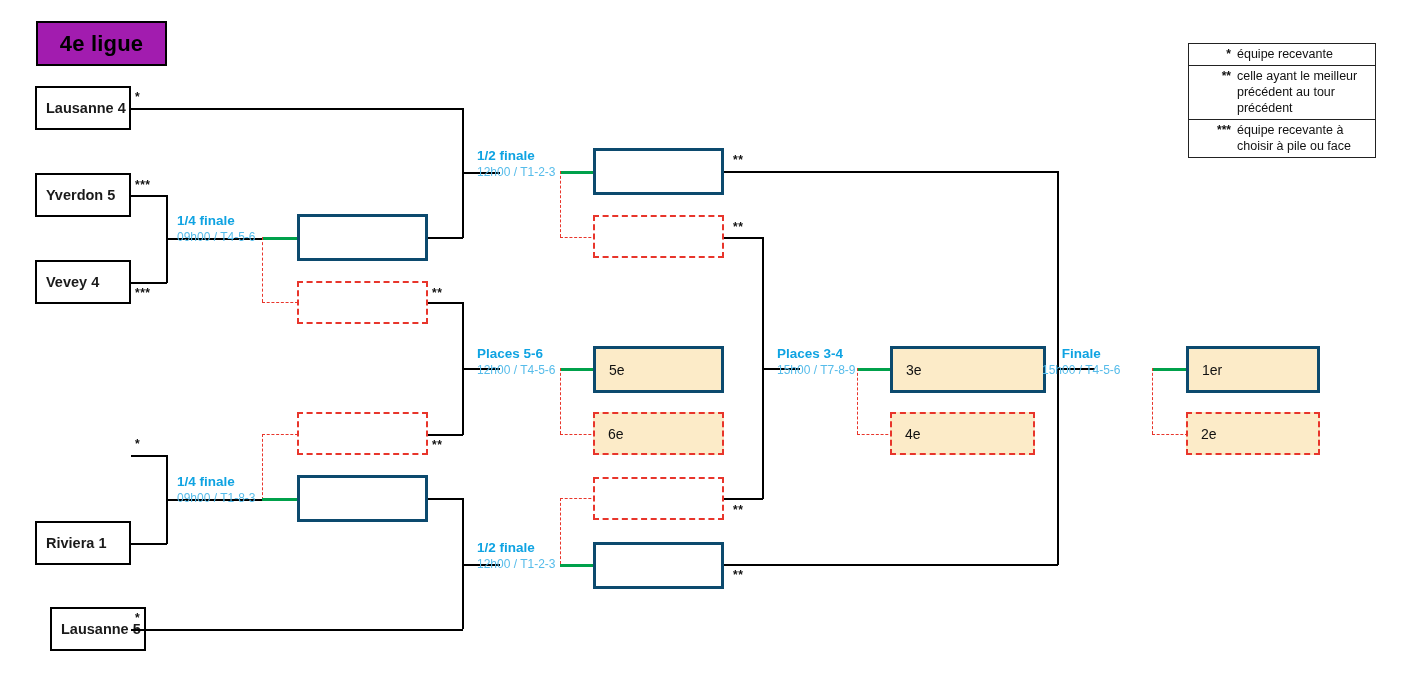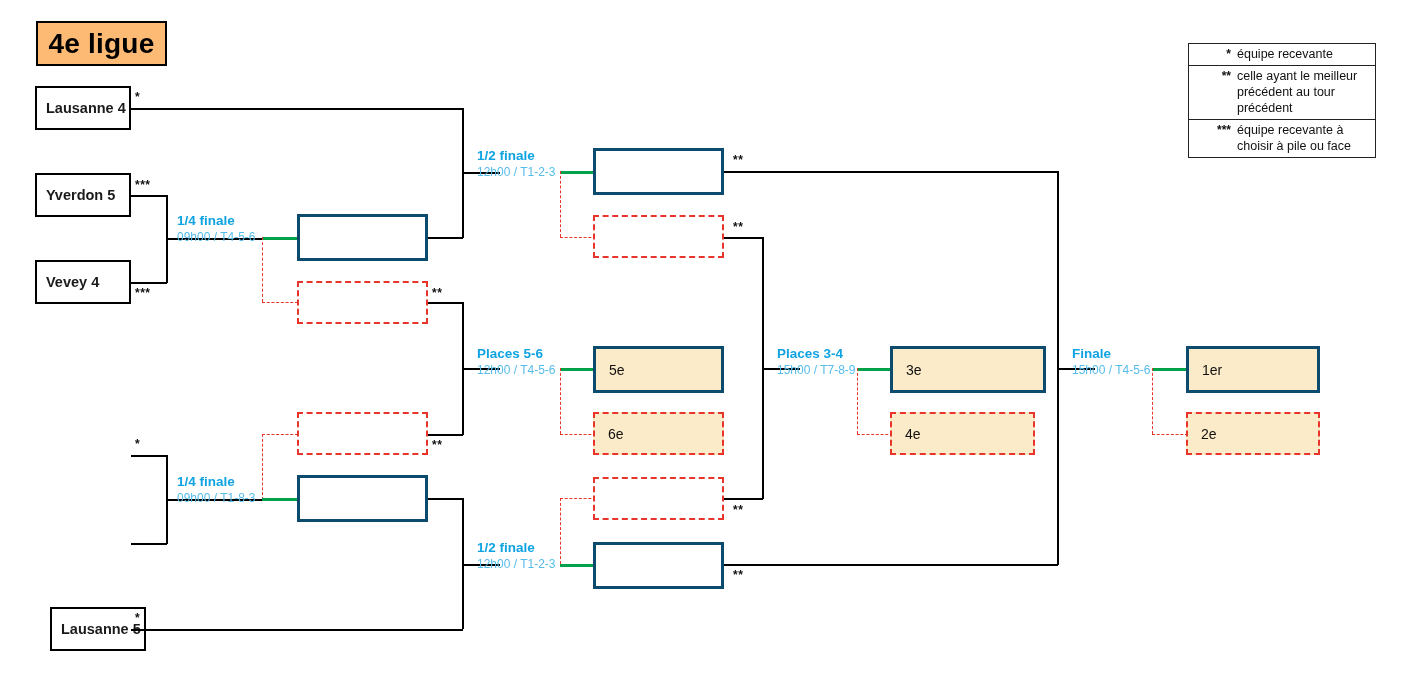--- a/index.html
+++ b/index.html
@@ -17,27 +17,27 @@
     background: #ffffff;
     overflow: hidden;
   }
   
   .title-chip {
     position: absolute;
     left: 36px;
     top: 21px;
     width: 131px;
     height: 45px;
-    background: #fdba74;
+    background: #a21caf;
     border: 2px solid #000000;
     box-sizing: border-box;
     display: flex;
     align-items: center;
     justify-content: center;
-    font-size: 28px;
+    font-size: 22px;
     font-weight: bold;
     color: #000000;
     letter-spacing: .2px;
   }
   
   .team-box {
     position: absolute;
     width: 96px;
     height: 44px;
     border: 2px solid #000000;
@@ -177,20 +177,21 @@
   <span class="ast" style="left:135px; top:92px;">*</span>
 
   <div class="team-box" style="left:35px; top:173px;">Yverdon 5</div>
   <span class="ast" style="left:135px; top:180px;">***</span>
 
   <div class="team-box" style="left:35px; top:260px;">Vevey 4</div>
   <span class="ast" style="left:135px; top:288px;">***</span>
 
   <span class="ast" style="left:135px; top:439px;">*</span>
 
+  <div class="team-box" style="left:35px; top:521px;">Riviera 1</div>
   <span class="ast" style="left:135px; top:528px;"></span>
 
   <div class="team-box" style="left:50px; top:607px;">Lausanne 5</div>
   <span class="ast" style="left:135px; top:613px;">*</span>
 
   <div class="ln h" style="left:131px; top:108px; width:332px;"></div>
 
   <div class="ln h" style="left:131px; top:195px; width:36px;"></div>
   <div class="ln h" style="left:131px; top:282px; width:36px;"></div>
   <div class="ln v" style="left:166px; top:195px; height:88px;"></div>
@@ -321,21 +322,21 @@
   <div class="dln" style="left:857px; top:434px; width:36px;"></div>
   <div class="mbox lose filled" style="left:890px; top:412px; width:145px; height:43px;">
     <span class="rank">4e</span>
   </div>
 
   <div class="ln h" style="left:724px; top:171px; width:334px;"></div>
   <div class="ln h" style="left:724px; top:564px; width:334px;"></div>
   <div class="ln v" style="left:1057px; top:171px; height:394px;"></div>
   <div class="ln h" style="left:1057px; top:368px; width:38px;"></div>
 
-  <div class="round-label" style="left:1062px; top:345px;">
+  <div class="round-label" style="left:1032px; top:345px;text-align:center;">
     <span class="rl-title">Finale</span>
     <span class="rl-time">15h00 / T4-5-6</span>
   </div>
 
   <div class="ln green h" style="left:1152px; top:368px; width:36px;"></div>
   <div class="mbox win filled" style="left:1186px; top:346px; width:134px; height:47px;">
     <span class="rank">1er</span>
   </div>
 
   <div class="dln v" style="left:1152px; top:368px; height:66px;"></div>

